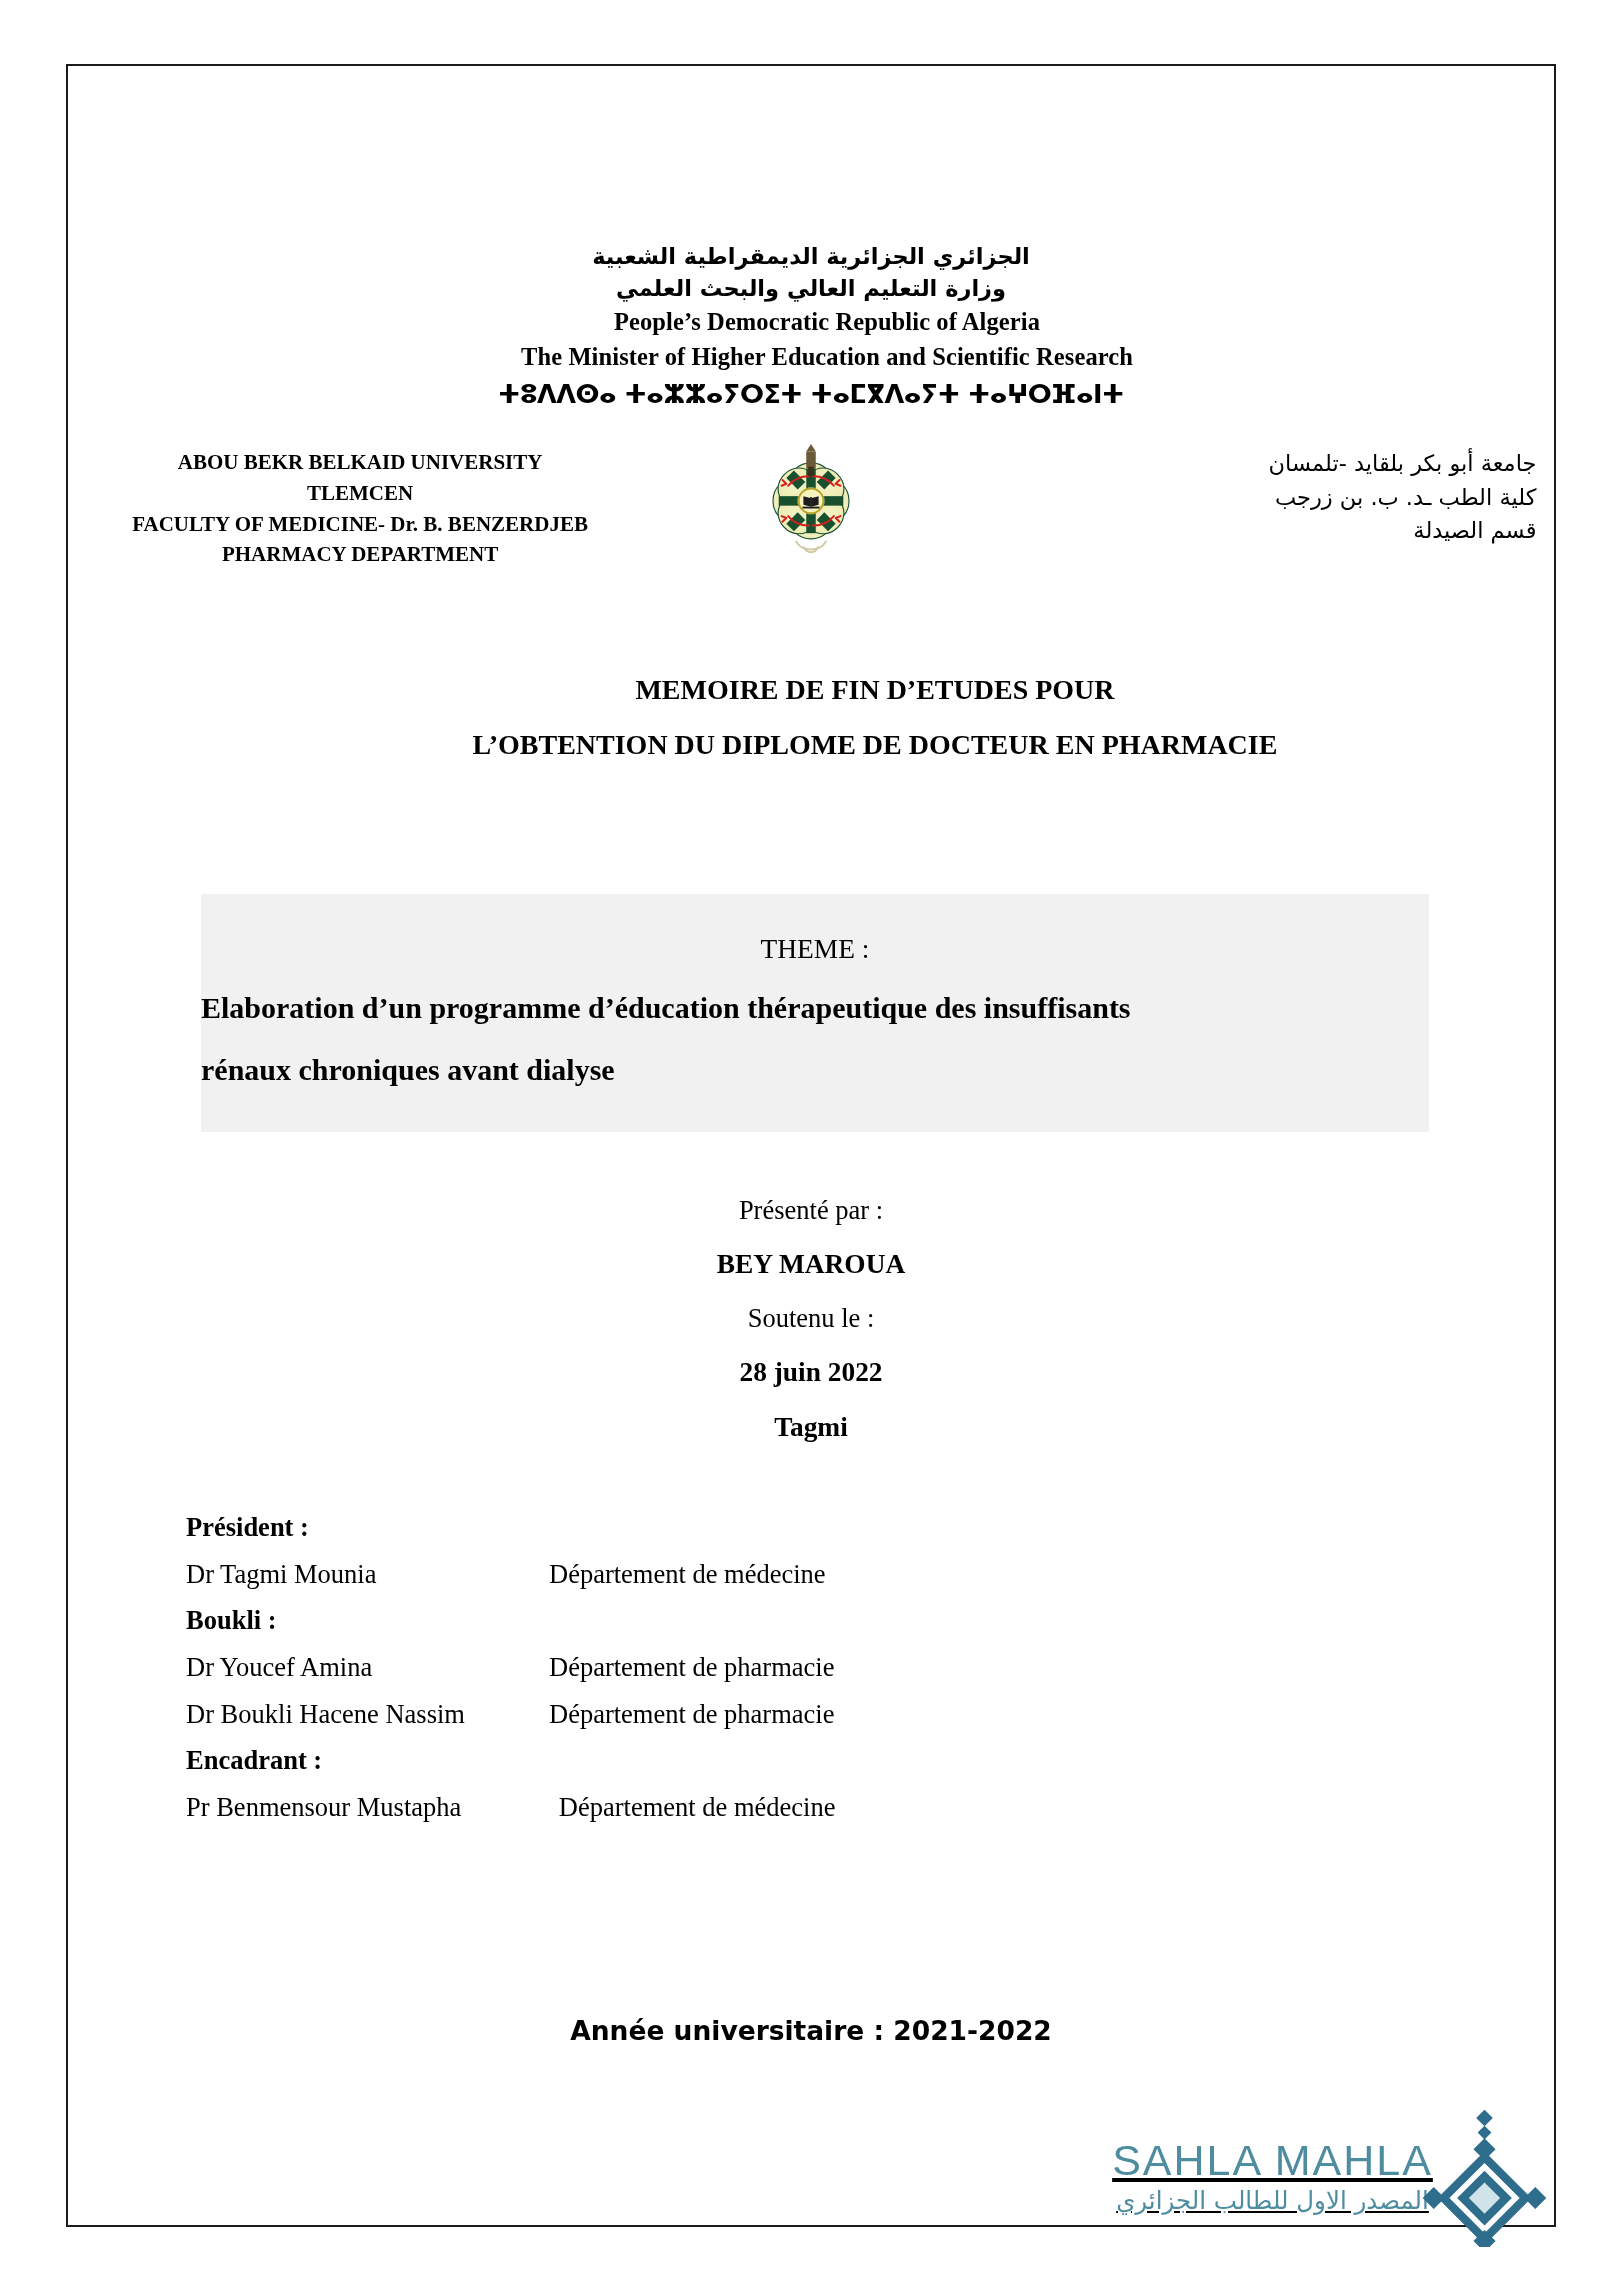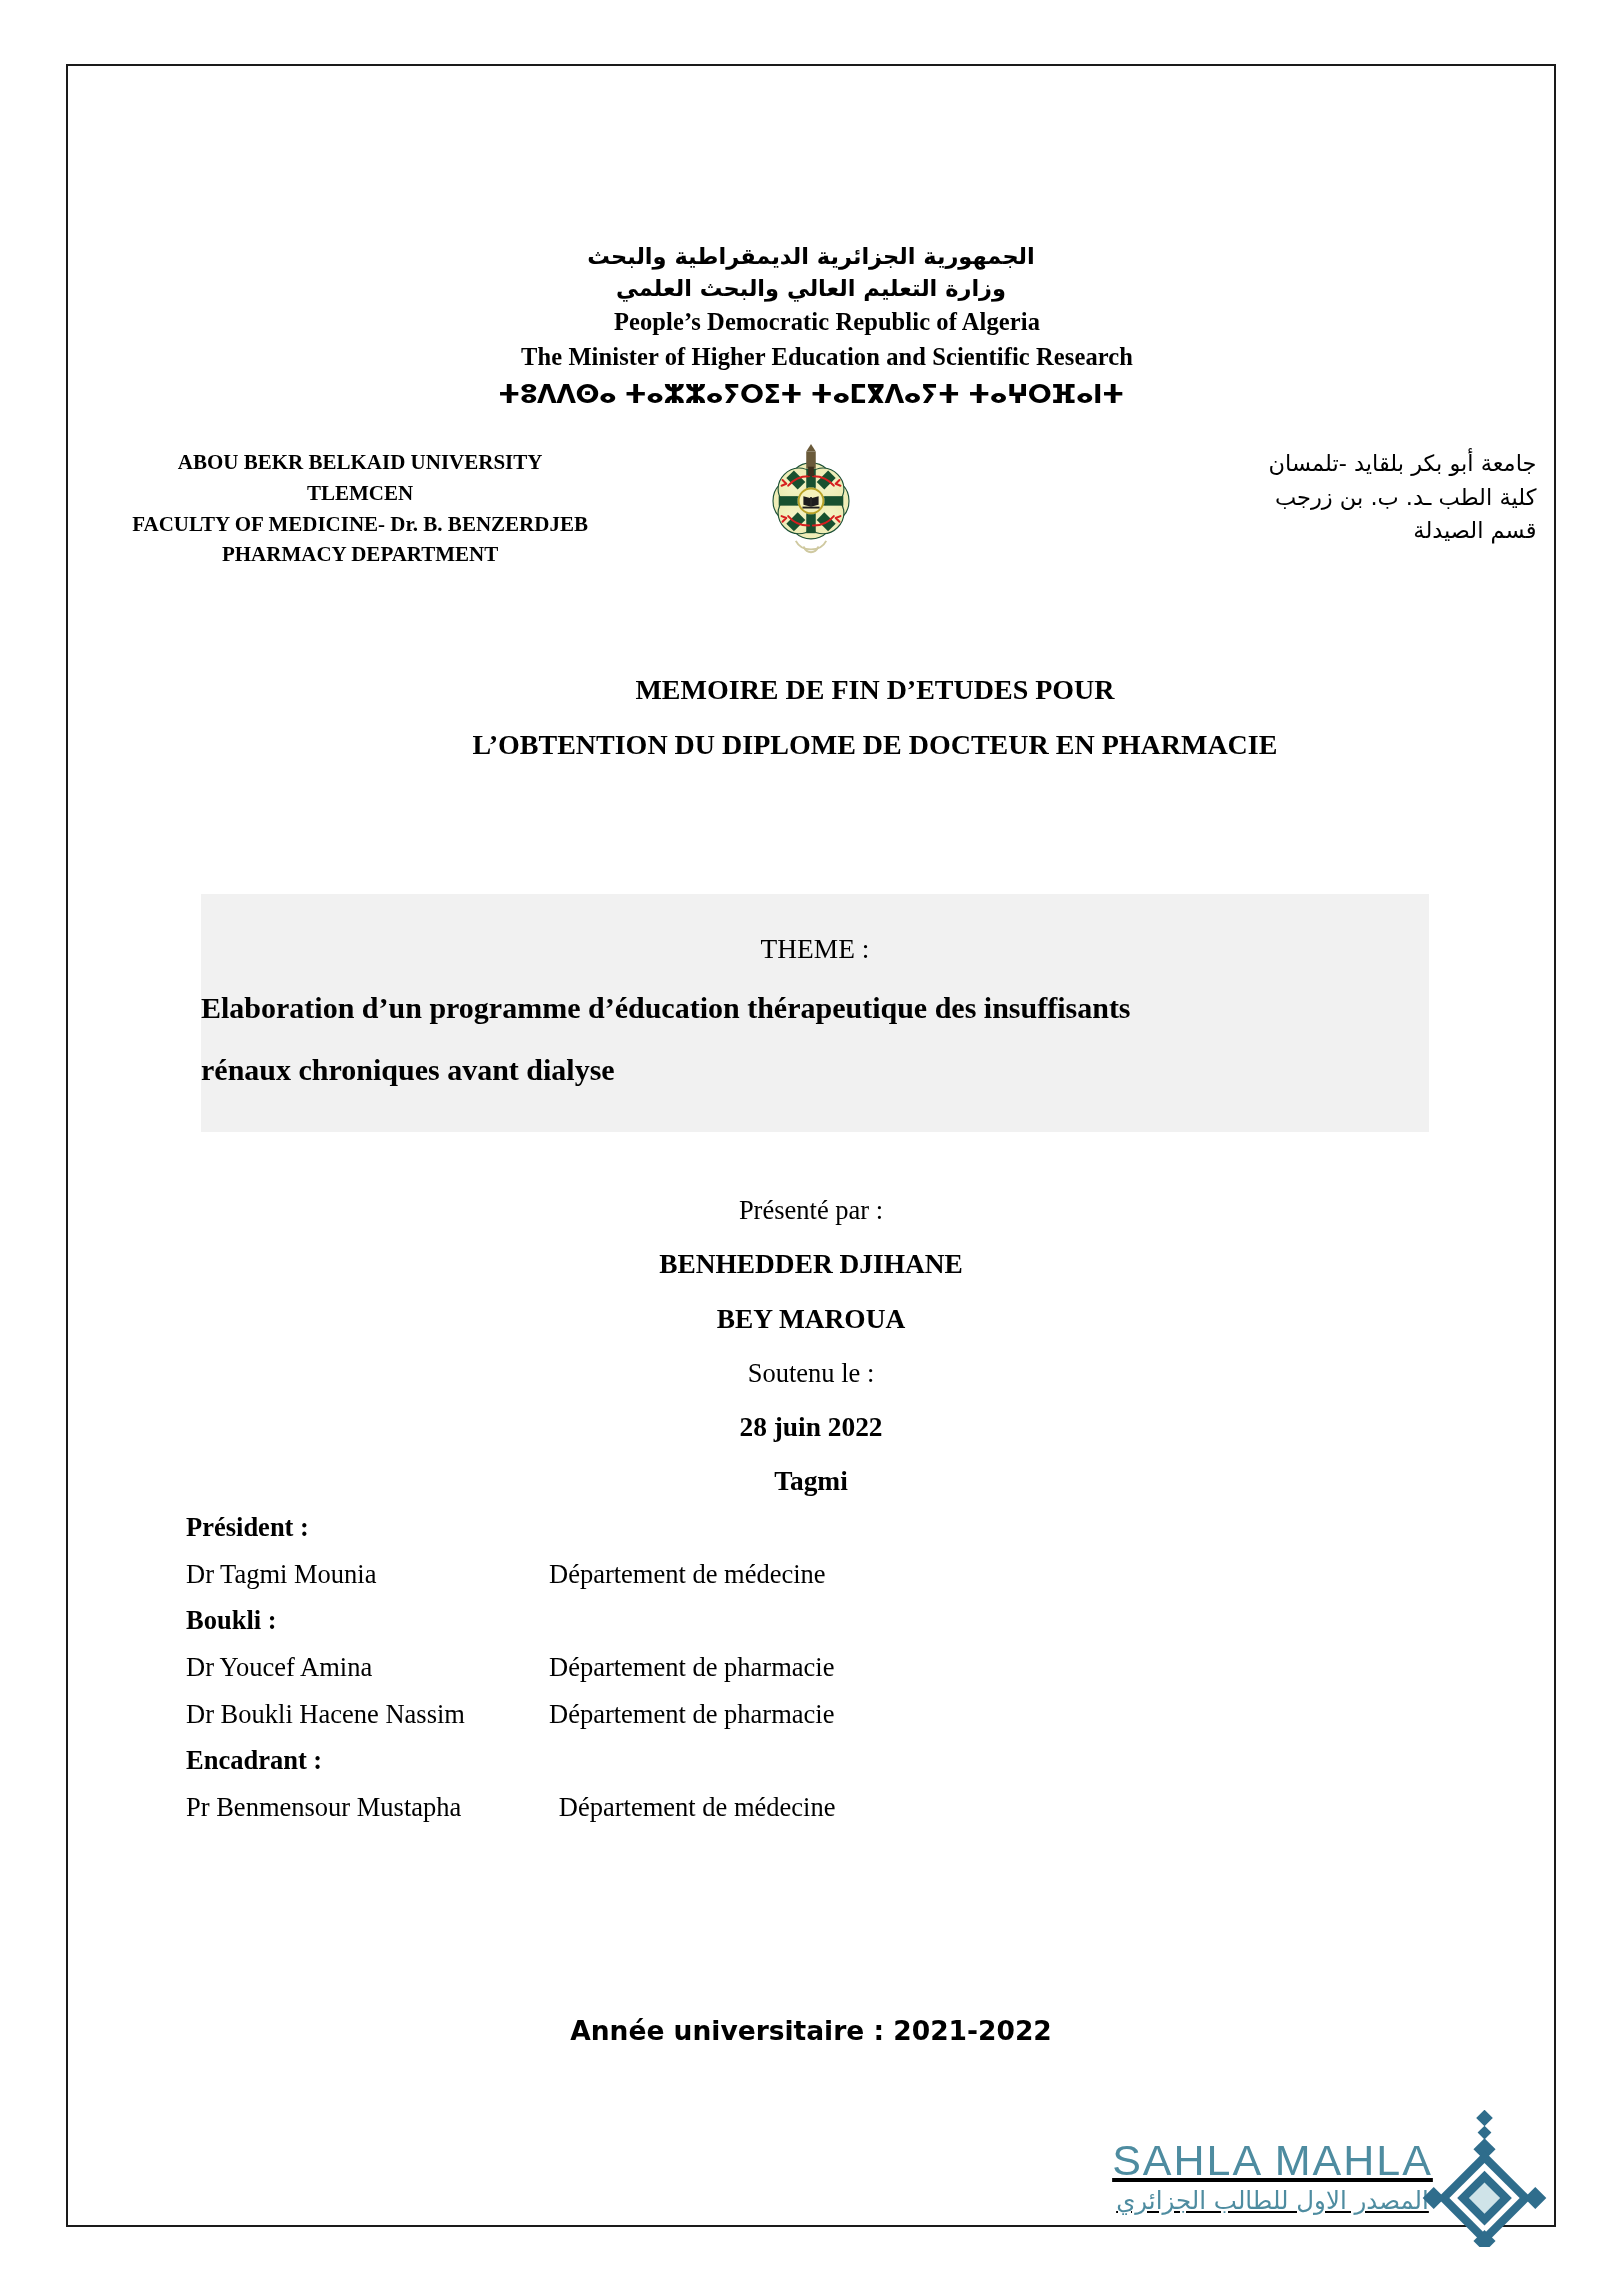--- a/index.html
+++ b/index.html
@@ -215,21 +215,21 @@
     width: 125px;
     height: 137px;
   }
 </style>
 </head>
 <body>
 
 <div id="page-frame"></div>
 
 <div id="national-header">
-  <div class="ar">الجمهورية الجزائرية الديمقراطية والبحث</div>
+  <div class="ar">الجزائري الجزائرية الديمقراطية الشعبية</div>
   <div class="ar">وزارة التعليم العالي والبحث العلمي</div>
   <div class="en">People’s Democratic Republic of Algeria</div>
   <div class="en">The Minister of Higher Education and Scientific Research</div>
   <div class="tif">ⵜⵓⴷⴷⵙⴰ ⵜⴰⵣⵣⴰⵢⵔⵉⵜ ⵜⴰⵎⴳⴷⴰⵢⵜ ⵜⴰⵖⵔⴼⴰⵏⵜ</div>
 </div>
 
 <div id="institution-band">
 
   <div id="univ-en">
     <div>ABOU BEKR BELKAID UNIVERSITY</div>
@@ -320,21 +320,20 @@
 <div id="theme-box">
   <div id="theme-label">THEME :</div>
   <div id="theme-title">
     <div>Elaboration d’un programme d’éducation thérapeutique des insuffisants</div>
     <div>rénaux chroniques avant dialyse</div>
   </div>
 </div>
 
 <div id="presentation">
   <div class="lead">Présenté par :</div>
-  <div class="name">BENHEDDER DJIHANE</div>
   <div class="name">BEY MAROUA</div>
   <div class="lead">Soutenu le :</div>
   <div class="date">28 juin 2022</div>
   <div class="jury-head">Tagmi</div>
 </div>
 
 <div id="jury">
 
   <div>
     <div class="jury-role">Président :</div>

